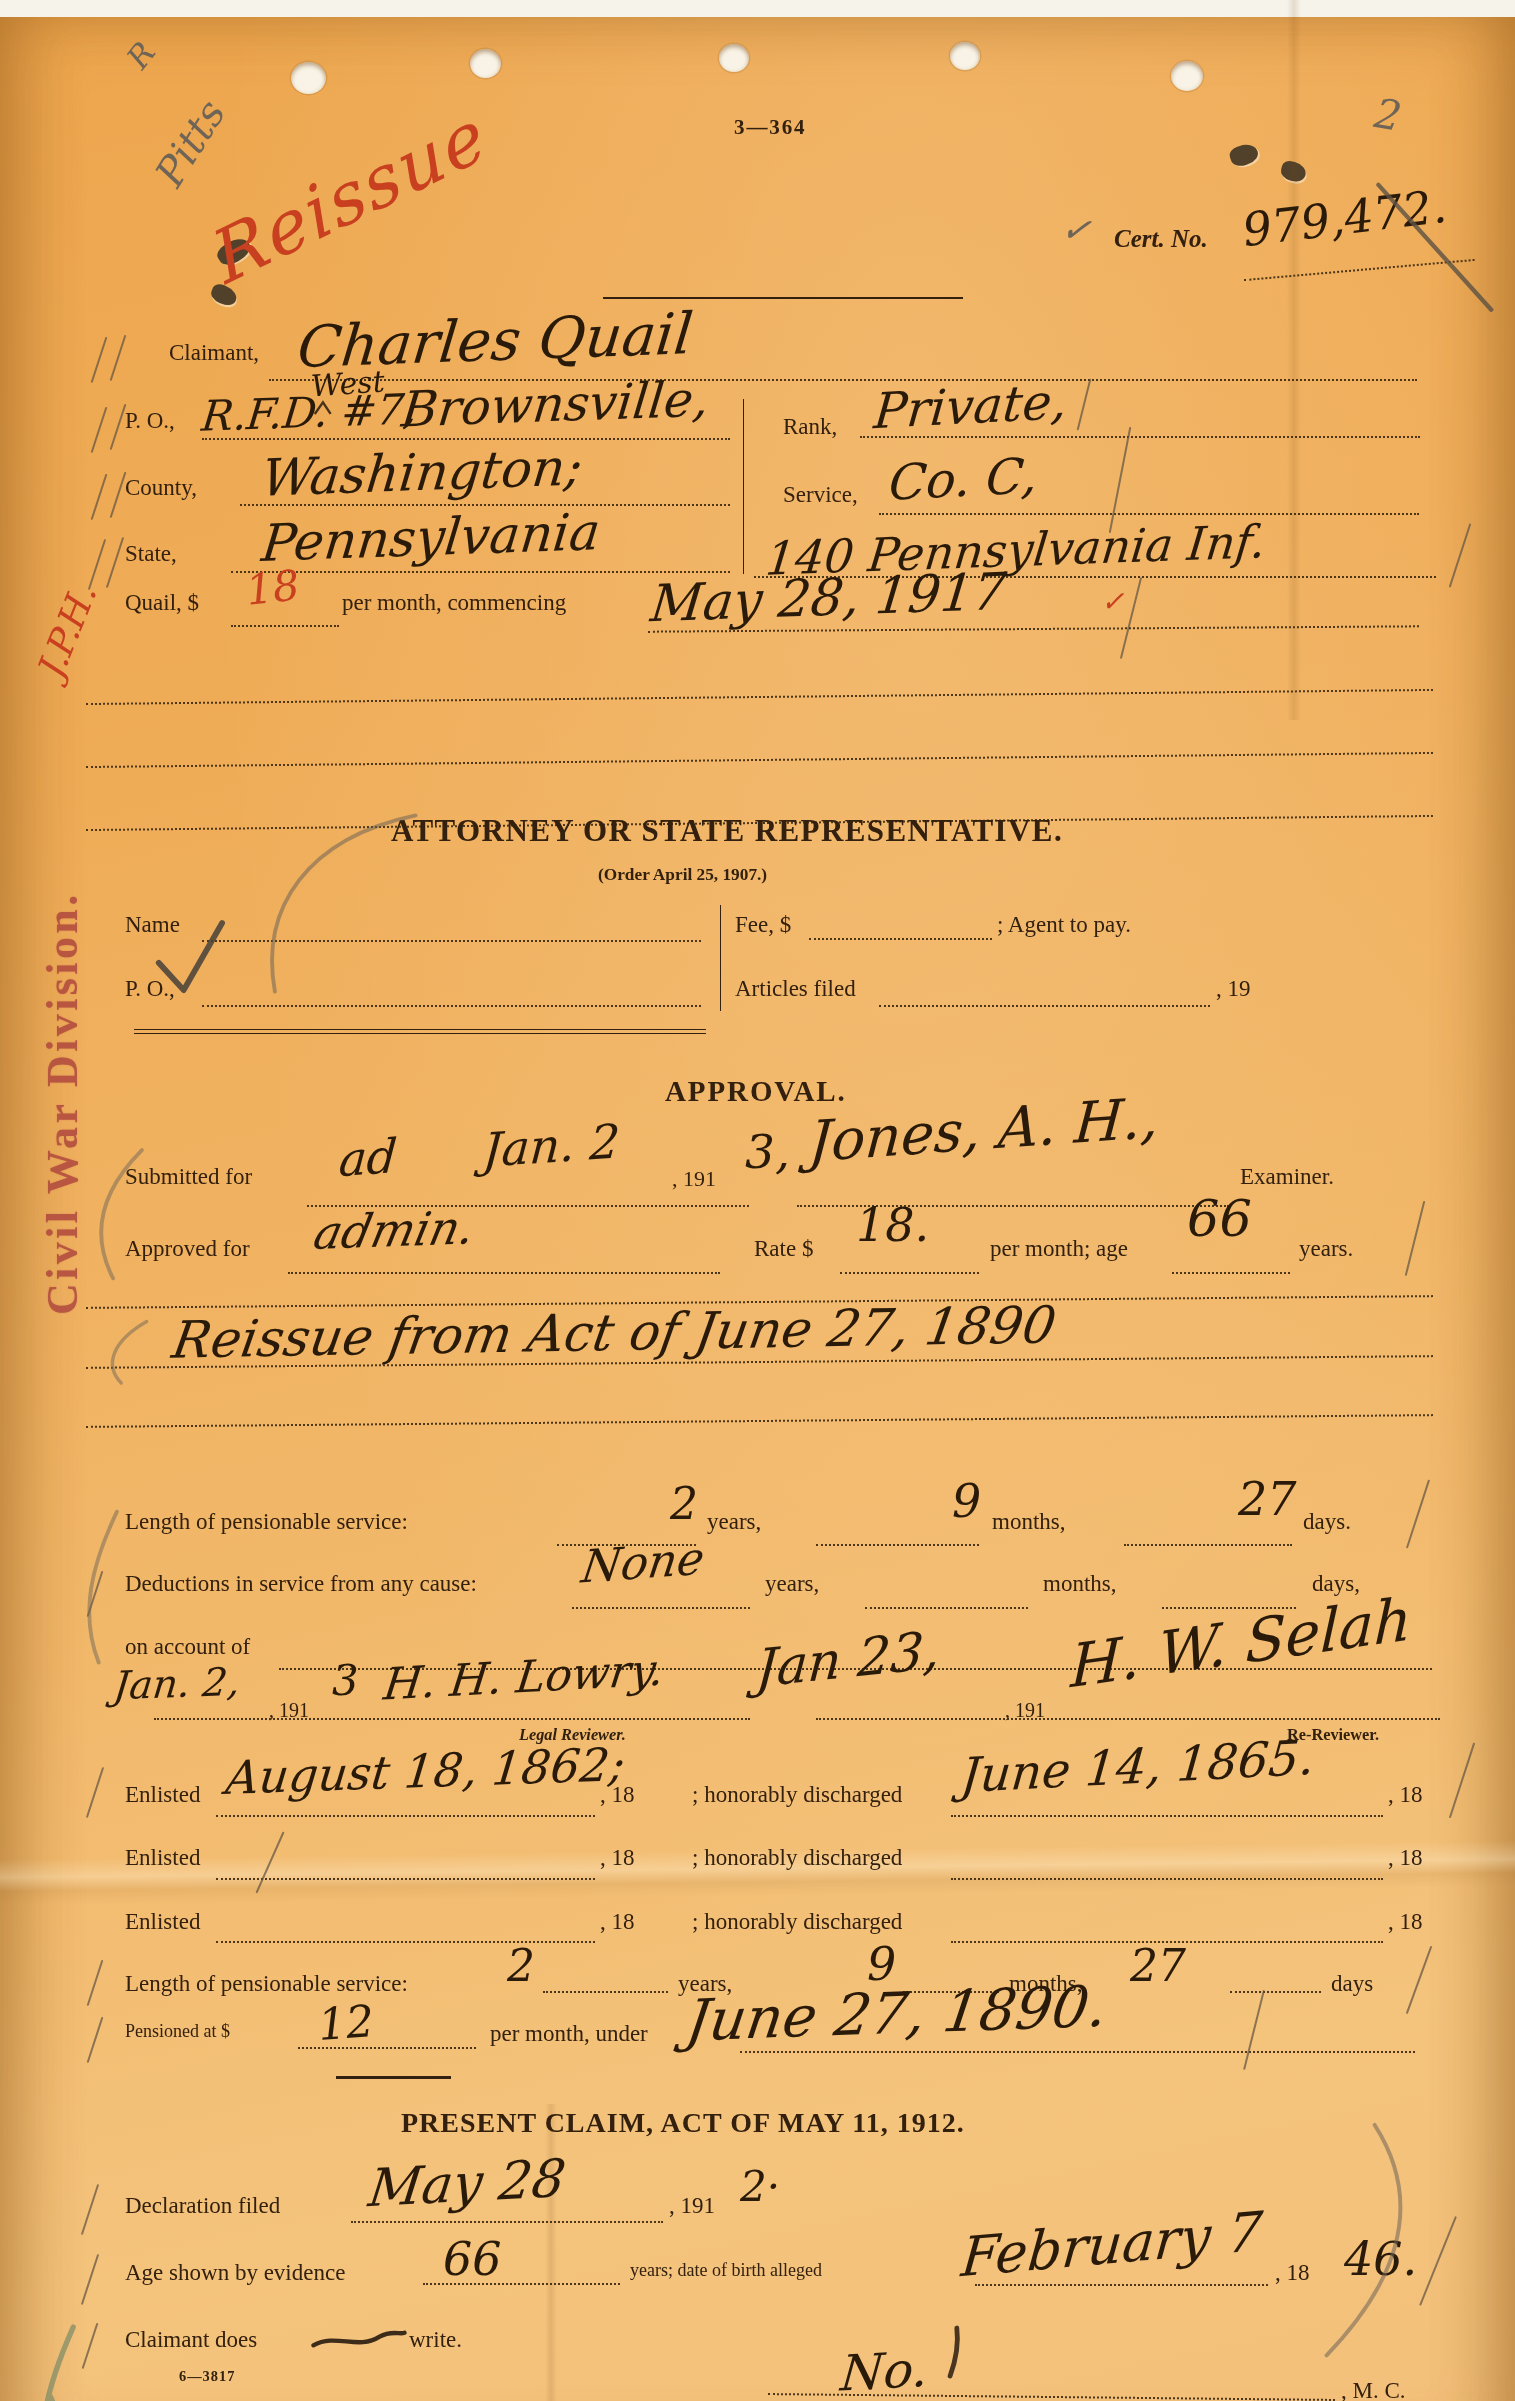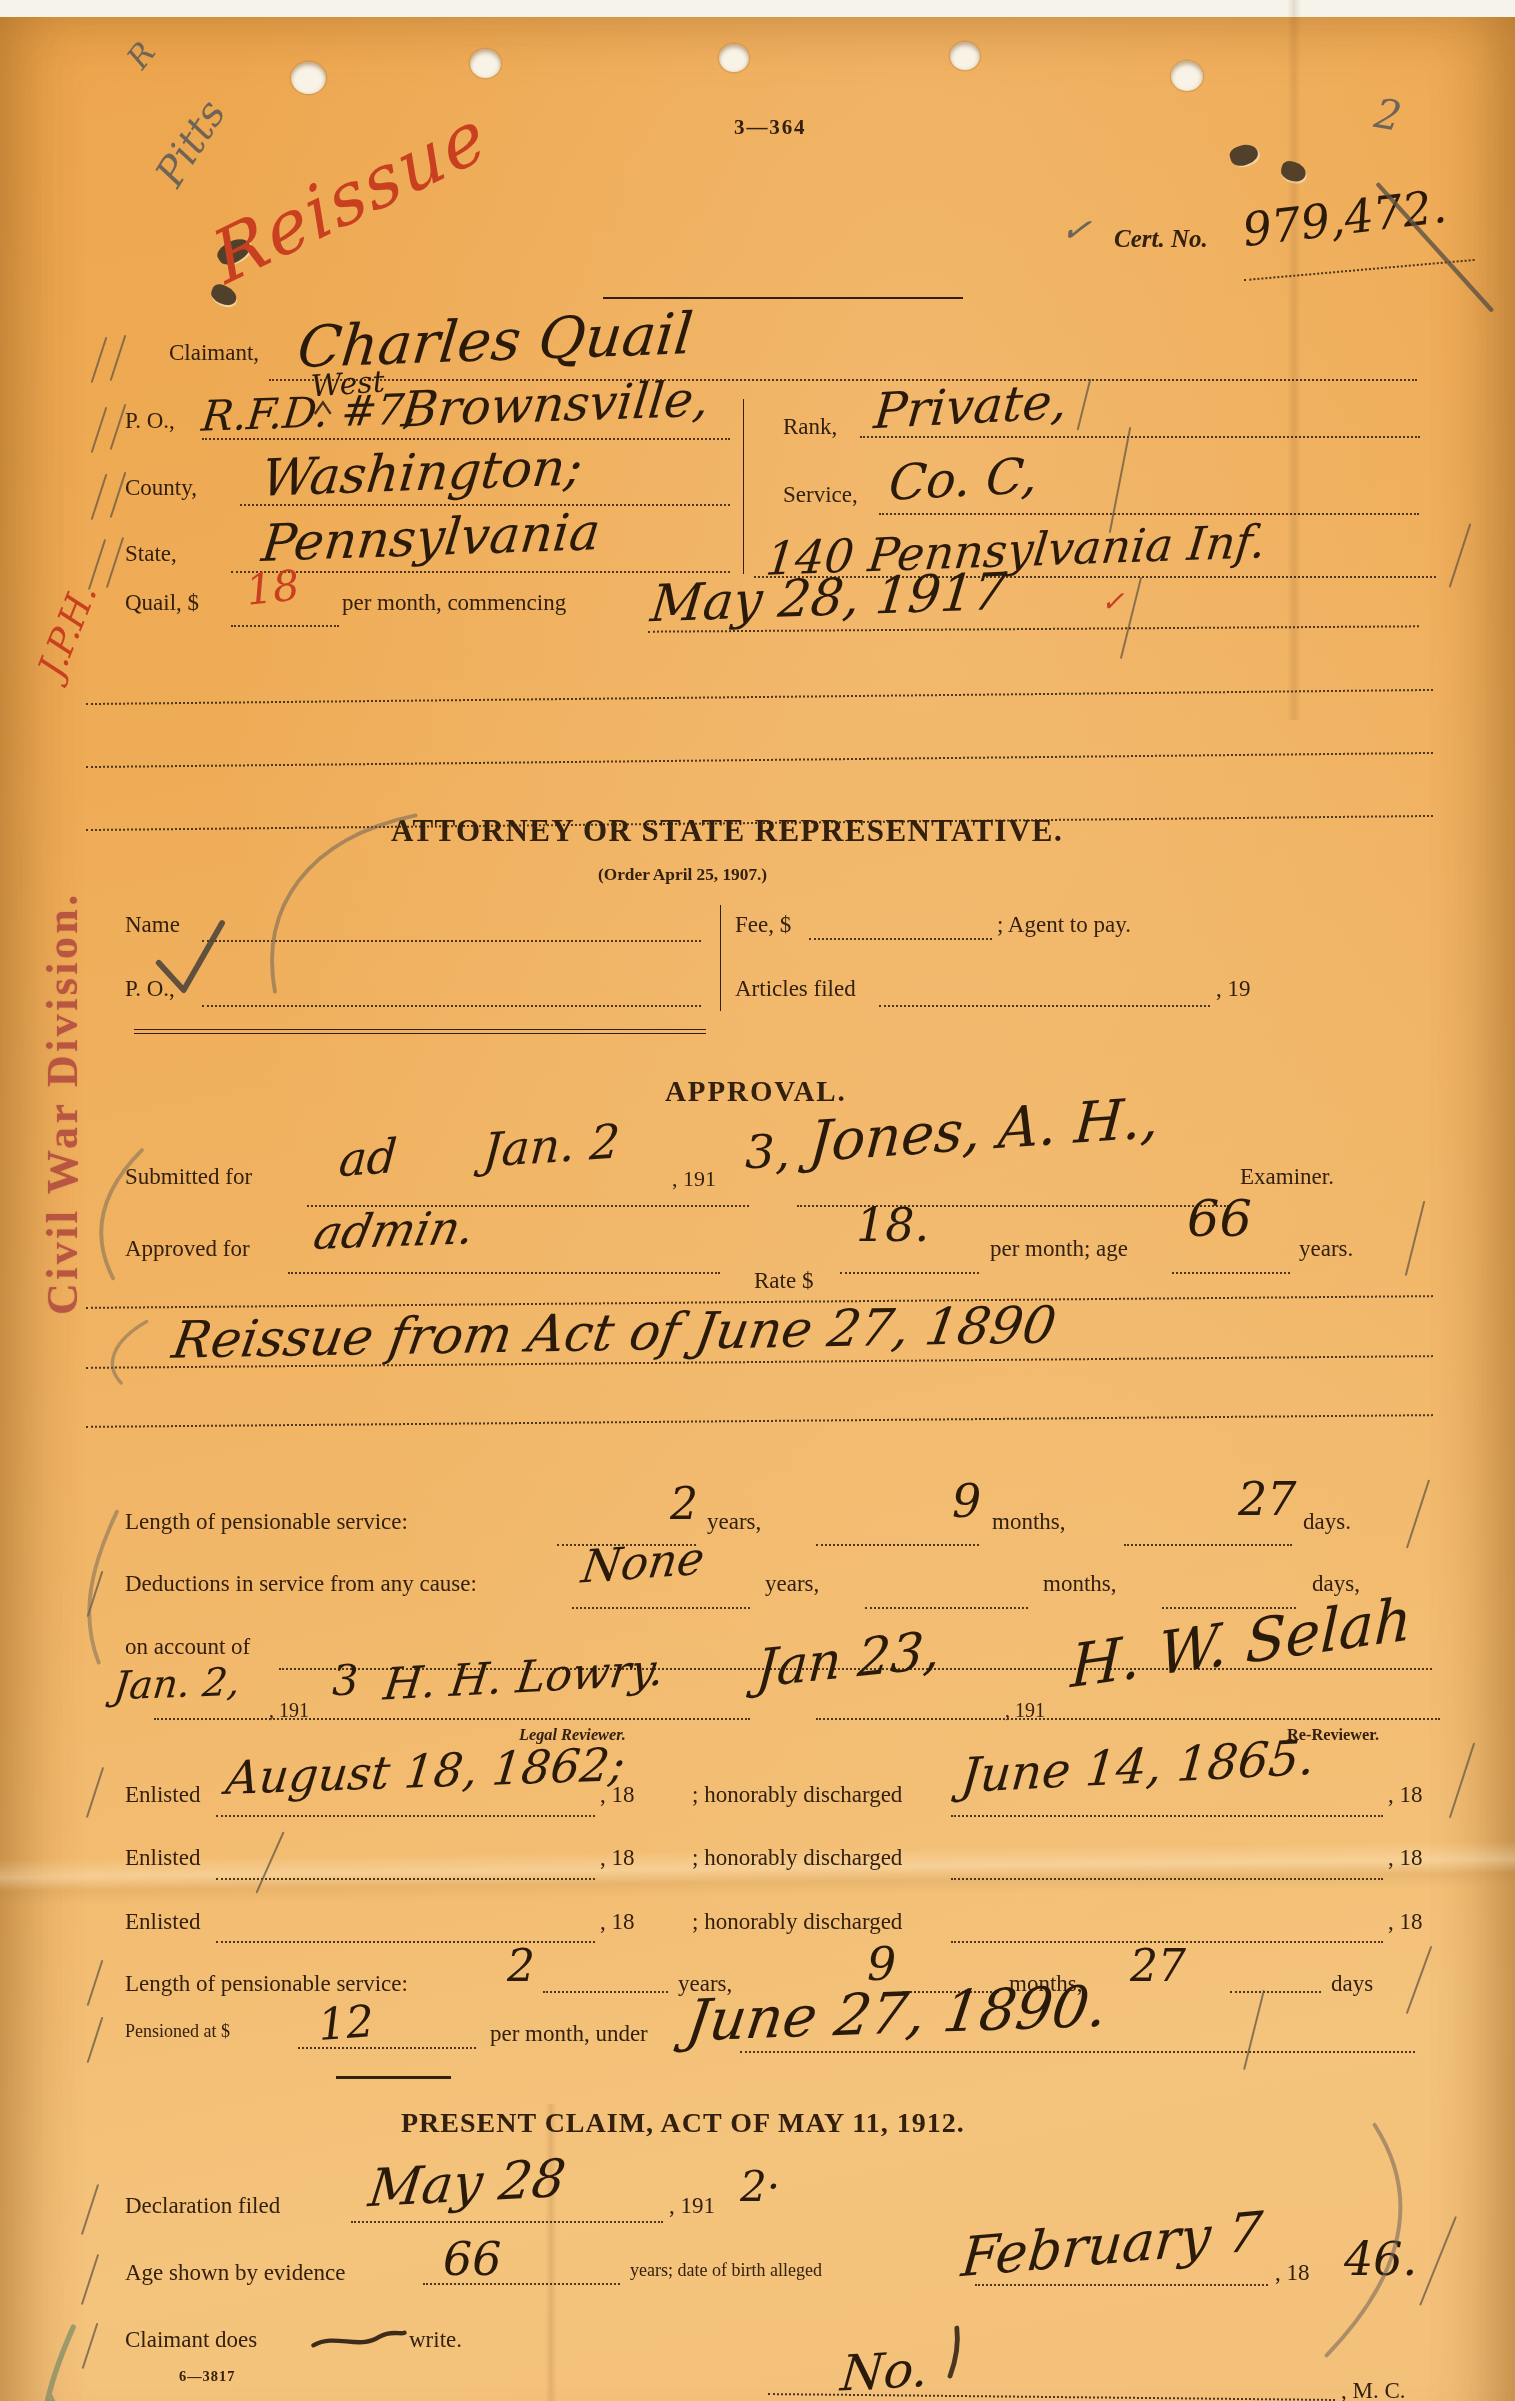--- a/index.html
+++ b/index.html
@@ -148,21 +148,21 @@
   <span class="hw" style="left:483px;top:1118px;font-size:47px;transform:rotate(-4deg) skewX(-8deg);">Jan. 2</span>
   <span class="p" style="left:672px;top:1166px;font-size:22px;">, 191</span>
   <span class="hw" style="left:745px;top:1124px;font-size:47px;">3,</span>
   <span class="hw" style="left:809px;top:1097px;font-size:56px;transform:rotate(-4deg) skewX(-8deg);">Jones, A. H.,</span>
   <div class="dot" style="left:797px;top:1205px;width:432px;"></div>
   <span class="p" style="left:1240px;top:1164px;font-size:23px;">Examiner.</span>
 
   <span class="p" style="left:125px;top:1236px;font-size:23px;">Approved for</span>
   <span class="hw" style="left:315px;top:1203px;font-size:46px;transform:rotate(-2deg) skewX(-14deg);">admin.</span>
   <div class="dot" style="left:288px;top:1272px;width:432px;"></div>
-  <span class="p" style="left:754px;top:1236px;font-size:23px;margin-top:32px;">Rate $</span>
+  <span class="p" style="left:754px;top:1236px;font-size:23px;">Rate $</span>
   <span class="hw" style="left:856px;top:1198px;font-size:46px;">18.</span>
   <div class="dot" style="left:840px;top:1272px;width:139px;"></div>
   <span class="p" style="left:990px;top:1236px;font-size:23px;">per month; age</span>
   <span class="hw" style="left:1187px;top:1189px;font-size:51px;">66</span>
   <div class="dot" style="left:1172px;top:1272px;width:118px;"></div>
   <span class="p" style="left:1299px;top:1236px;font-size:23px;">years.</span>
   <div class="sl" style="left:1414px;top:1200px;height:77px;transform:rotate(14deg);"></div>
 
   <div class="dot" style="left:86px;top:1301px;width:1347px;transform:rotate(-0.5deg);"></div>
   <span class="hw" style="left:173px;top:1303px;font-size:51px;transform:rotate(-1deg) skewX(-10deg);">Reissue from Act of June 27, 1890</span>

